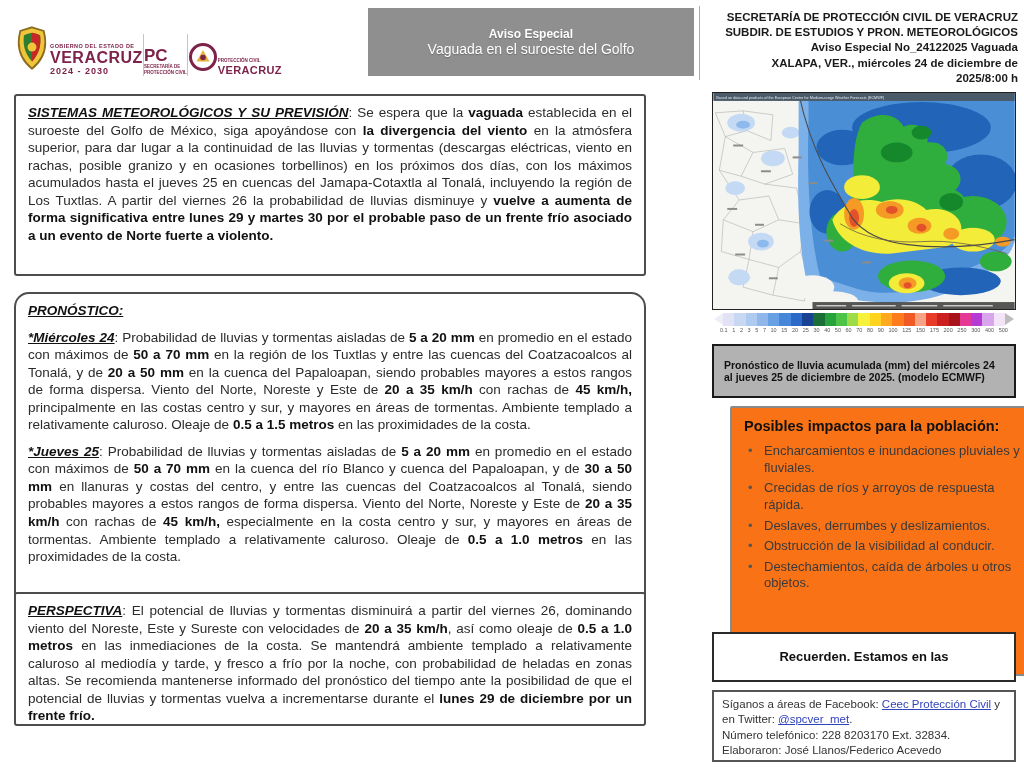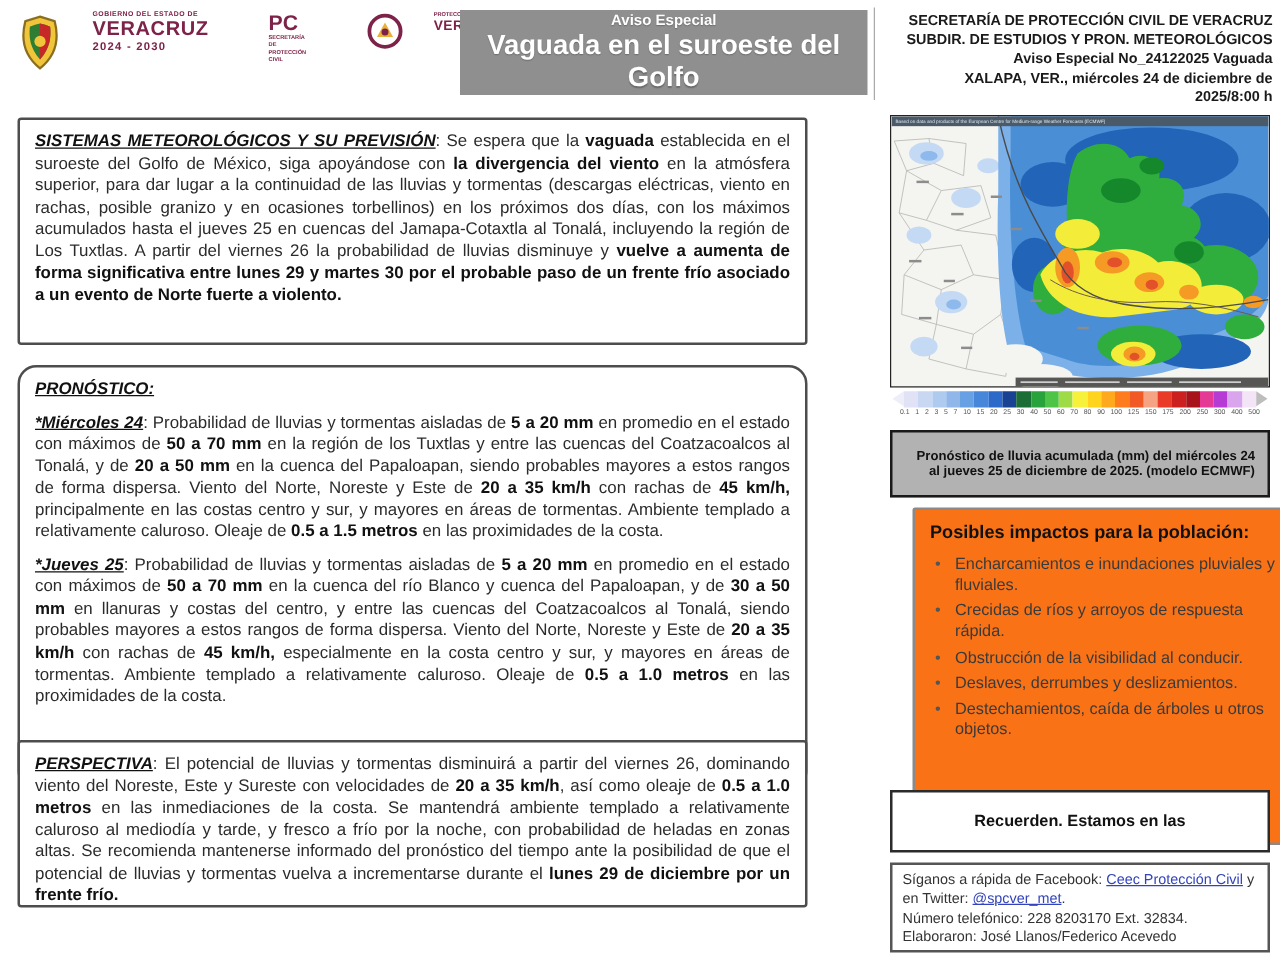--- a/index.html
+++ b/index.html
@@ -2,38 +2,38 @@
 <html lang="es"><head>
 <meta charset="utf-8">
 <style>
   * { margin:0; padding:0; box-sizing:border-box; }
   html,body { width:1024px; height:768px; background:#ffffff; overflow:hidden;
               font-family:"Liberation Sans", sans-serif; }
   .page { position:relative; width:1024px; height:768px; background:#ffffff; }
 
   
   .logos { position:absolute; left:14px; top:10px; width:345px; height:66px;
-           display:flex; align-items:flex-start; gap:24px; }
+           display:flex; align-items:flex-end; gap:0; }
   .maroon { color:#7d2248; }
   .gov-text { line-height:1.05; }
   .gov-l1 { font-size:5.5px; font-weight:700; letter-spacing:.4px; }
   .gov-name { font-size:16px; font-weight:800; letter-spacing:.5px; }
   .gov-years { font-size:9px; font-weight:800; letter-spacing:1px; }
   .vdiv { width:1px; height:42px; background:#c4c4c4; }
   .pc-abbr { font-size:17px; font-weight:800; line-height:1; }
   .pc-sub { font-size:4.5px; font-weight:700; line-height:1.3; }
   .pcv-text { line-height:1.1; }
   .pcv-sub { font-size:4.5px; font-weight:700; }
   .pcv-name { font-size:11px; font-weight:800; letter-spacing:.4px; }
 
   .title-box { position:absolute; left:368px; top:8px; width:326px; height:68px;
                background:#8f8f8f; color:#ffffff; display:flex; flex-direction:column;
                align-items:center; justify-content:center; text-align:center; }
   .title-box .t1 { font-size:12px; font-weight:800; text-shadow:0 1px 1px rgba(0,0,0,.25); }
-  .title-box .t2 { font-size:22px; font-weight:700; text-shadow:0 1px 1px rgba(0,0,0,.25); }
+  .title-box .t2 { font-size:14px; font-weight:400; text-shadow:0 1px 1px rgba(0,0,0,.25); }
 
   .hdr-div { position:absolute; left:699px; top:6px; width:1px; height:74px; background:#aaaaaa; }
 
   .office { position:absolute; left:706px; top:10px; width:312px; text-align:right;
             font-size:11.5px; font-weight:700; color:#1a1a1a; line-height:1.32; }
 
   
   .tbox { position:absolute; left:14px; width:632px; background:#fff;
           border:2px solid #4d4d4d; border-radius:3px; padding:8px 12px;
           font-size:13.5px; color:#2b2b2b; }
@@ -52,21 +52,21 @@
   .scale-bar { display:flex; height:13px; align-items:stretch; }
   .scale-seg { flex:1 1 auto; }
   .tip { width:0; height:0; border-top:6.5px solid transparent; border-bottom:6.5px solid transparent; }
   .tip-l { border-right:9px solid #eeeef8; }
   .tip-r { border-left:9px solid #bdbdbd; }
   .scale-ticks { display:flex; justify-content:space-between; padding:1px 6px 0 6px;
                  font-size:5.5px; color:#555; }
 
   .caption-box { position:absolute; left:712px; top:344px; width:304px; height:54px;
                  background:#b2b2b2; border:2px solid #1a1a1a; display:flex;
-                 align-items:center; justify-content:center; text-align:right;
+                 align-items:center; justify-content:center; text-align:left;
                  font-size:10.5px; font-weight:700; color:#111; padding:3px 10px; }
 
   .impact-box { position:absolute; left:730px; top:406px; width:304px; height:270px;
                 border:2px solid #8a8a8a; border-radius:2px; background:#f97316;
                 padding:10px 12px; }
   .impact-box h2 { font-size:14.5px; font-weight:800; color:#111; margin-bottom:9px; }
   .impact-box ul { list-style:none; }
   .impact-box li { position:relative; padding-left:20px; font-size:13px; color:#3a3a3a;
                    line-height:1.28; margin-bottom:4px; }
   .impact-box li::before { content:"•"; position:absolute; left:4px; color:#555; }
@@ -313,29 +313,29 @@
 
   <div class="caption-box">
     <span>Pronóstico de lluvia acumulada (mm) del miércoles 24 al jueves 25 de diciembre de 2025. (modelo ECMWF)</span>
   </div>
 
   <div class="impact-box">
     <h2>Posibles impactos para la población:</h2>
     <ul>
         <li>Encharcamientos e inundaciones pluviales y fluviales.</li>
         <li>Crecidas de ríos y arroyos de respuesta rápida.</li>
+        <li>Deslaves, derrumbes y deslizamientos.</li>
         <li>Obstrucción de la visibilidad al conducir.</li>
-        <li>Deslaves, derrumbes y deslizamientos.</li>
         <li>Destechamientos, caída de árboles u otros objetos.</li>
       </ul>
   </div>
 
   <div class="remember-box">
     <div>Recuerden. Estamos en las</div>
   </div>
 
   <div class="contact-box">
-    <div><span>Síganos a rápida de Facebook: </span><span class="link">Ceec Protección Civil</span><span> y en Twitter: </span><span class="link">@spcver_met</span><span>.</span></div>
+    <div><span>Síganos a áreas de Facebook: </span><span class="link">Ceec Protección Civil</span><span> y en Twitter: </span><span class="link">@spcver_met</span><span>.</span></div>
     <div>Número telefónico:  228 8203170 Ext. 32834.</div>
     <div>Elaboraron: José Llanos/Federico Acevedo</div>
   </div>
 
 </div>
 
 </body></html>

